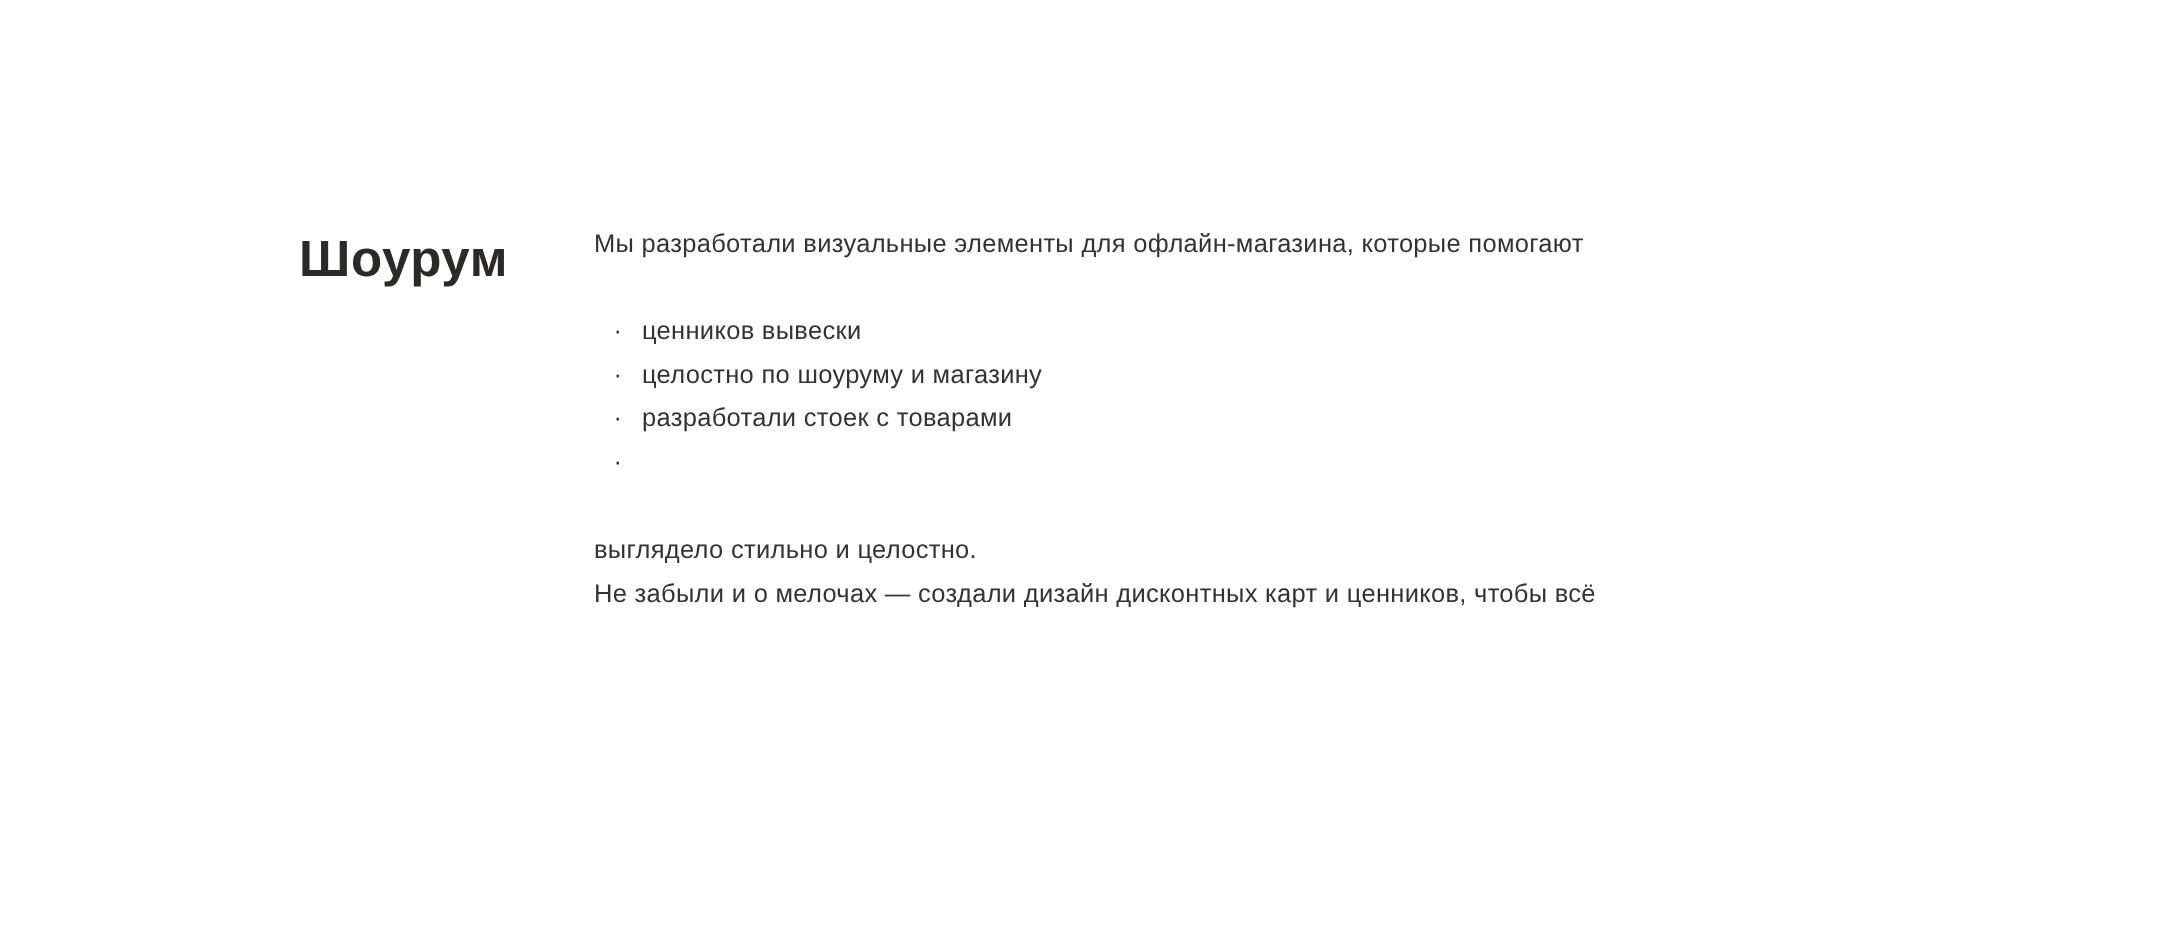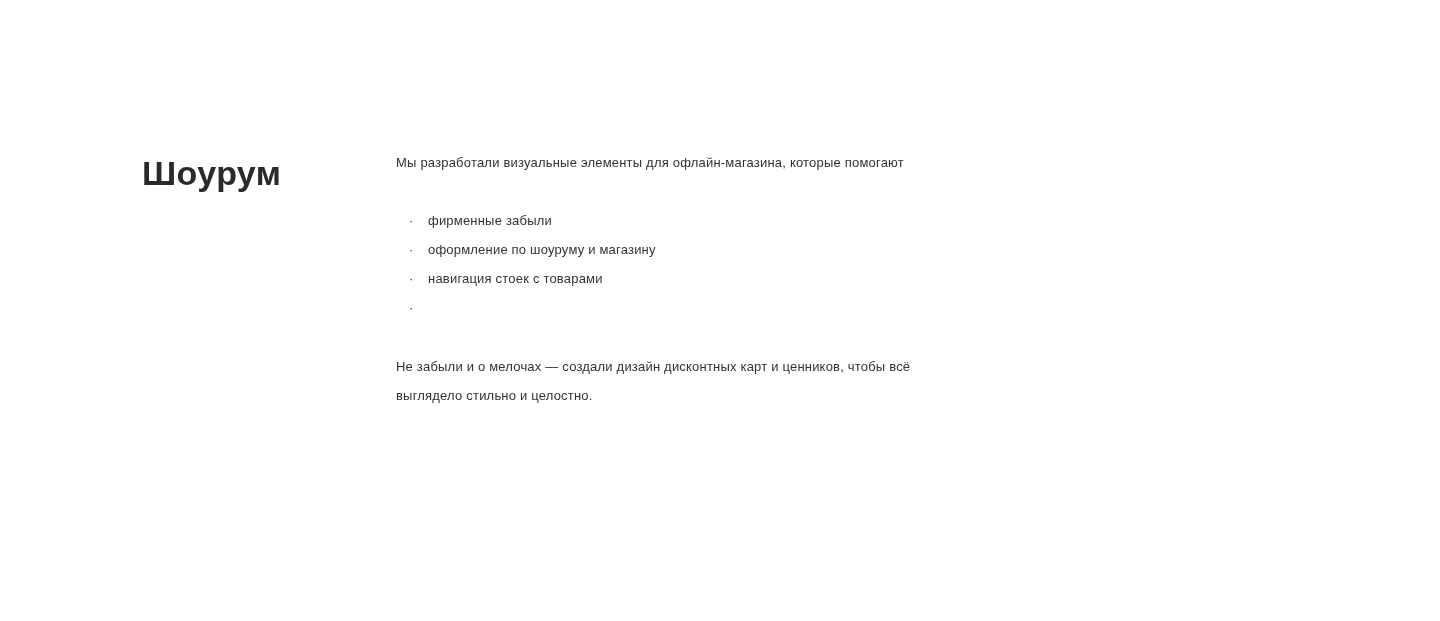--- a/index.html
+++ b/index.html
@@ -25,25 +25,26 @@
     flex: 0 0 396px;
     padding-left: 142px;
   }
   .page-title {
     margin: 5px 0 0 0;
     font-size: 34px;
     line-height: 40px;
     font-weight: 700;
     letter-spacing: 0.4px;
     color: var(--heading, #2b2a28);
+    text-align: center;
   }
   .right-col {
     flex: 0 0 auto;
     max-width: 760px;
-    font-size: 13px;
+    font-size: 17px;
     line-height: 29px;
     color: var(--body, #333333);
   }
   .paragraph { margin: 0; }
   .paragraph .line {
     white-space: nowrap;
     letter-spacing: 0.2px;
   }
   .features-list {
     list-style: none;
@@ -77,35 +78,35 @@
 
     <div class="right-col">
 
       <div class="paragraph">
         <div class="line">Мы разработали визуальные элементы для офлайн-магазина, которые помогают</div>
       </div>
 
       <ul class="features-list">
         <li>
           <span class="dot">·</span>
-          <span>фирменные забыли</span>
+          <span>ценников вывески</span>
         </li>
         <li>
           <span class="dot">·</span>
-          <span>оформление по шоуруму и магазину</span>
+          <span>целостно по шоуруму и магазину</span>
         </li>
         <li>
           <span class="dot">·</span>
-          <span>навигация стоек с товарами</span>
+          <span>разработали стоек с товарами</span>
         </li>
         <li>
           <span class="dot">·</span>
         </li>
       </ul>
 
       <div class="paragraph outro">
+        <div class="line">выглядело стильно и целостно.</div>
         <div class="line">Не забыли и о мелочах — создали дизайн дисконтных карт и ценников, чтобы всё</div>
-        <div class="line">выглядело стильно и целостно.</div>
       </div>
 
     </div>
   </div>
 </div>
 
 </body></html>

